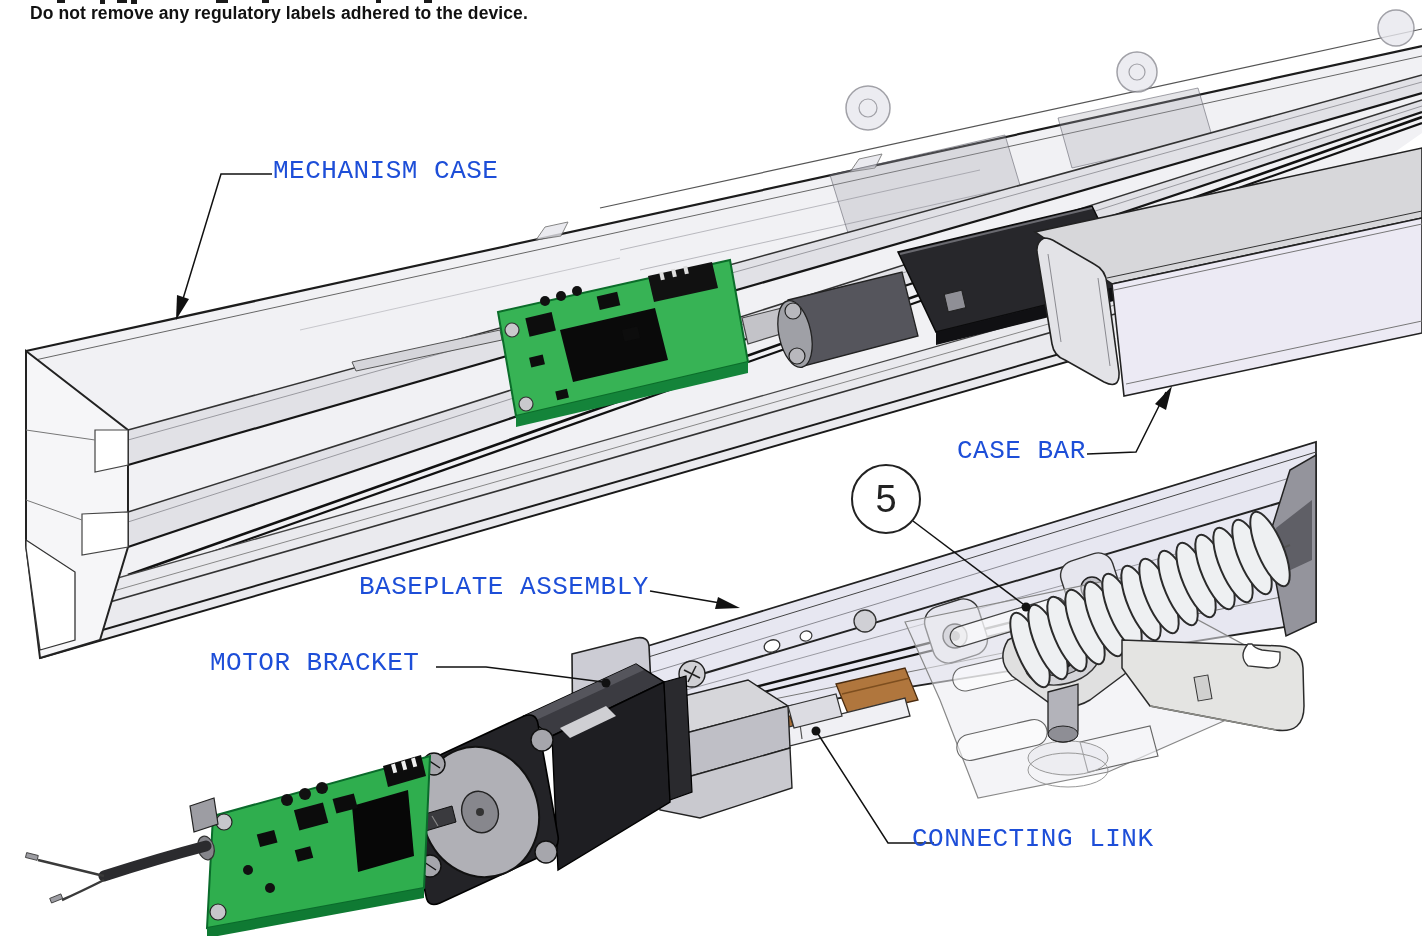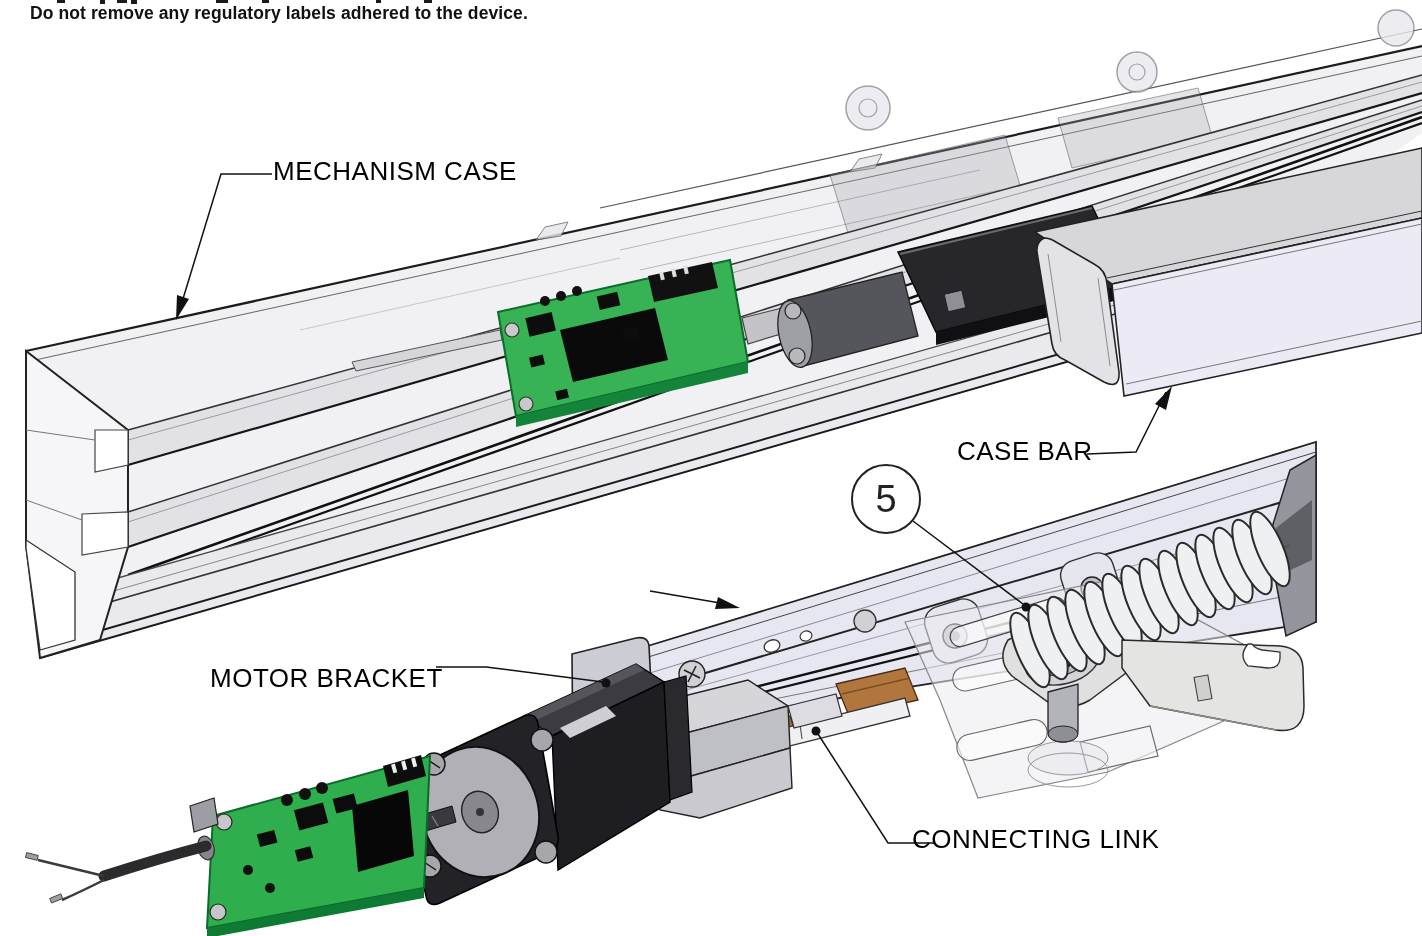--- a/index.html
+++ b/index.html
@@ -2,26 +2,26 @@
 <html><head>
 <meta charset="utf-8">
 <style>
   html,body{margin:0;padding:0;background:#fff;}
   body{width:1422px;height:936px;position:relative;overflow:hidden;
        font-family:"Liberation Sans",sans-serif;}
   .stage{position:absolute;left:0;top:0;width:1422px;height:936px;}
   svg{position:absolute;left:0;top:0;}
   .caption{position:absolute;left:30px;top:3px;font-size:17.5px;font-weight:bold;
            color:#111;white-space:nowrap;letter-spacing:.1px;}
-  .cad-label{position:absolute;font-size:26px;color:#000000;white-space:nowrap;
-             letter-spacing:.5px;line-height:28px;}
+  .cad-label{position:absolute;font-size:26px;color:#1d4ed8;white-space:nowrap;
+             letter-spacing:.5px;line-height:28px;font-family:Liberation Mono, monospace;}
   .lbl-mechanism-case{left:273px;top:157px;}
   .lbl-push-bar{left:957px;top:437px;}
   .lbl-baseplate{left:359px;top:573px;}
-  .lbl-motor-bracket{left:210px;top:649px;margin-top:15px;}
+  .lbl-motor-bracket{left:210px;top:649px;}
   .lbl-connecting-link{left:912px;top:825px;}
   .balloon-num{position:absolute;left:864px;top:476px;width:44px;height:46px;
                text-align:center;font-size:38px;line-height:46px;color:#222;}
   .remnant{position:absolute;top:0;background:#1a1a1a;height:3px;}
 </style>
 </head>
 <body>
 
 <div class="stage">
 
@@ -307,18 +307,19 @@
   <div class="remnant" style="left:216px;width:12px;"></div>
   <div class="remnant" style="left:262px;width:7px;"></div>
   <div class="remnant" style="left:376px;width:5px;"></div>
   <div class="remnant" style="left:424px;width:8px;"></div>
 </div>
 
 <div class="caption">Do not remove any regulatory labels adhered to the device.</div>
 
 <div class="cad-label lbl-mechanism-case">MECHANISM CASE</div>
 <div class="cad-label lbl-push-bar">CASE BAR</div>
+<div class="cad-label lbl-baseplate">BASEPLATE ASSEMBLY</div>
 <div class="cad-label lbl-motor-bracket">MOTOR BRACKET</div>
 <div class="cad-label lbl-connecting-link">CONNECTING LINK</div>
 
 <div class="balloon-num">5</div>
 
 </div>
 
 </body></html>

